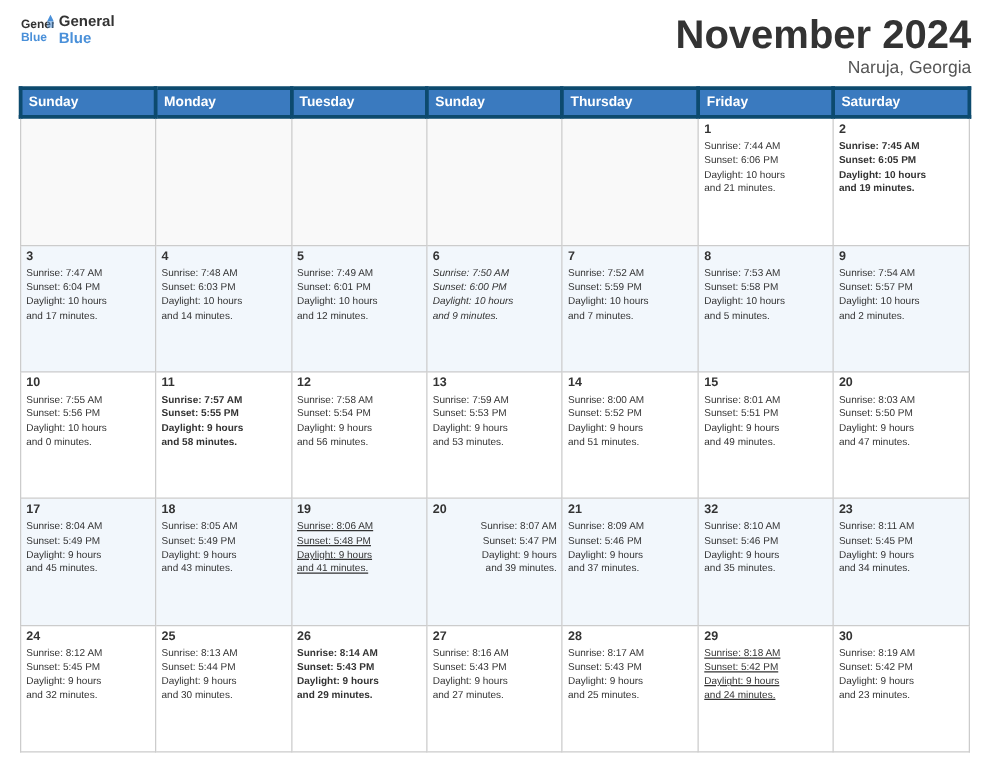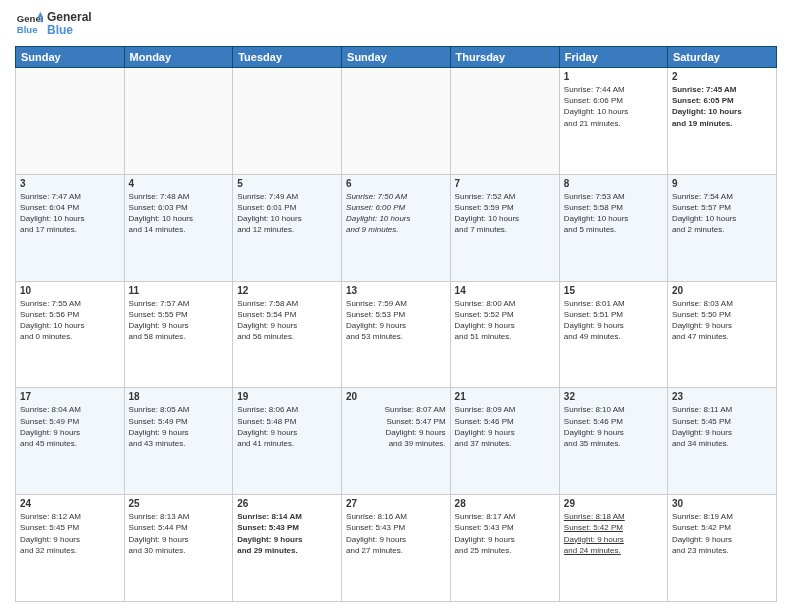--- a/index.html
+++ b/index.html
@@ -50,21 +50,21 @@
       border-collapse: collapse;
       flex: 1;
     }
     .calendar-table th {
       background-color: #3a7abf;
       color: #fff;
       font-size: 11px;
       font-weight: bold;
       text-align: left;
       padding: 4px 5px;
-      border: 1px solid #0c4a6e;
+      border: 3px solid #0c4a6e;
     }
     .calendar-table td {
       border: 1px solid #ccc;
       vertical-align: top;
       padding: 3px 4px;
       font-size: 8.5px;
       color: #333;
       width: 113px;
       background: #fff;
     }
@@ -96,20 +96,24 @@
         <text x="2" y="14" font-size="11" font-weight="bold" fill="#333" font-family="Arial">General</text>
         <text x="2" y="26" font-size="11" font-weight="bold" fill="#4a90d9" font-family="Arial">Blue</text>
         <polygon points="26,8 32,8 29,2" fill="#4a90d9"></polygon>
         <polygon points="26,8 32,8 32,14 26,14" fill="#4a90d9" opacity="0.5"></polygon>
       </svg>
       <div style="display:flex;flex-direction:column;justify-content:center;">
         <div style="font-size:12px;font-weight:bold;color:#333;line-height:1.1;">General</div>
         <div style="font-size:12px;font-weight:bold;color:#4a90d9;line-height:1.1;">Blue</div>
       </div>
     </div>
+    <div class="title-block">
+      <div class="month-title">November 2024</div>
+      <div class="location">Naruja, Georgia</div>
+    </div>
   </div>
 
   <table class="calendar-table">
     <thead>
       <tr>
         <th>Sunday</th>
         <th>Monday</th>
         <th>Tuesday</th>
         <th>Sunday</th>
         <th>Thursday</th>
@@ -193,21 +197,21 @@
         <tr>
           <td>
             <span class="day-num">10</span>
             <div class="day-info" style="white-space: pre-line;">Sunrise: 7:55 AM
 Sunset: 5:56 PM
 Daylight: 10 hours
 and 0 minutes.</div>
           </td>
           <td>
             <span class="day-num">11</span>
-            <div class="day-info" style="white-space: pre-line;">Sunrise: 7:57 AM
+            <div class="day-info" style="white-space: pre-line; font-weight: bold;">Sunrise: 7:57 AM
 Sunset: 5:55 PM
 Daylight: 9 hours
 and 58 minutes.</div>
           </td>
           <td>
             <span class="day-num">12</span>
             <div class="day-info" style="white-space: pre-line;">Sunrise: 7:58 AM
 Sunset: 5:54 PM
 Daylight: 9 hours
 and 56 minutes.</div>
@@ -251,21 +255,21 @@
           </td>
           <td>
             <span class="day-num">18</span>
             <div class="day-info" style="white-space: pre-line;">Sunrise: 8:05 AM
 Sunset: 5:49 PM
 Daylight: 9 hours
 and 43 minutes.</div>
           </td>
           <td>
             <span class="day-num">19</span>
-            <div class="day-info" style="white-space: pre-line;">Sunrise: 8:06 AM
+            <div class="day-info" style="white-space: pre-line; text-decoration: underline;">Sunrise: 8:06 AM
 Sunset: 5:48 PM
 Daylight: 9 hours
 and 41 minutes.</div>
           </td>
           <td>
             <span class="day-num">20</span>
             <div class="day-info" style="white-space: pre-line; text-align: right;">Sunrise: 8:07 AM
 Sunset: 5:47 PM
 Daylight: 9 hours
 and 39 minutes.</div>

